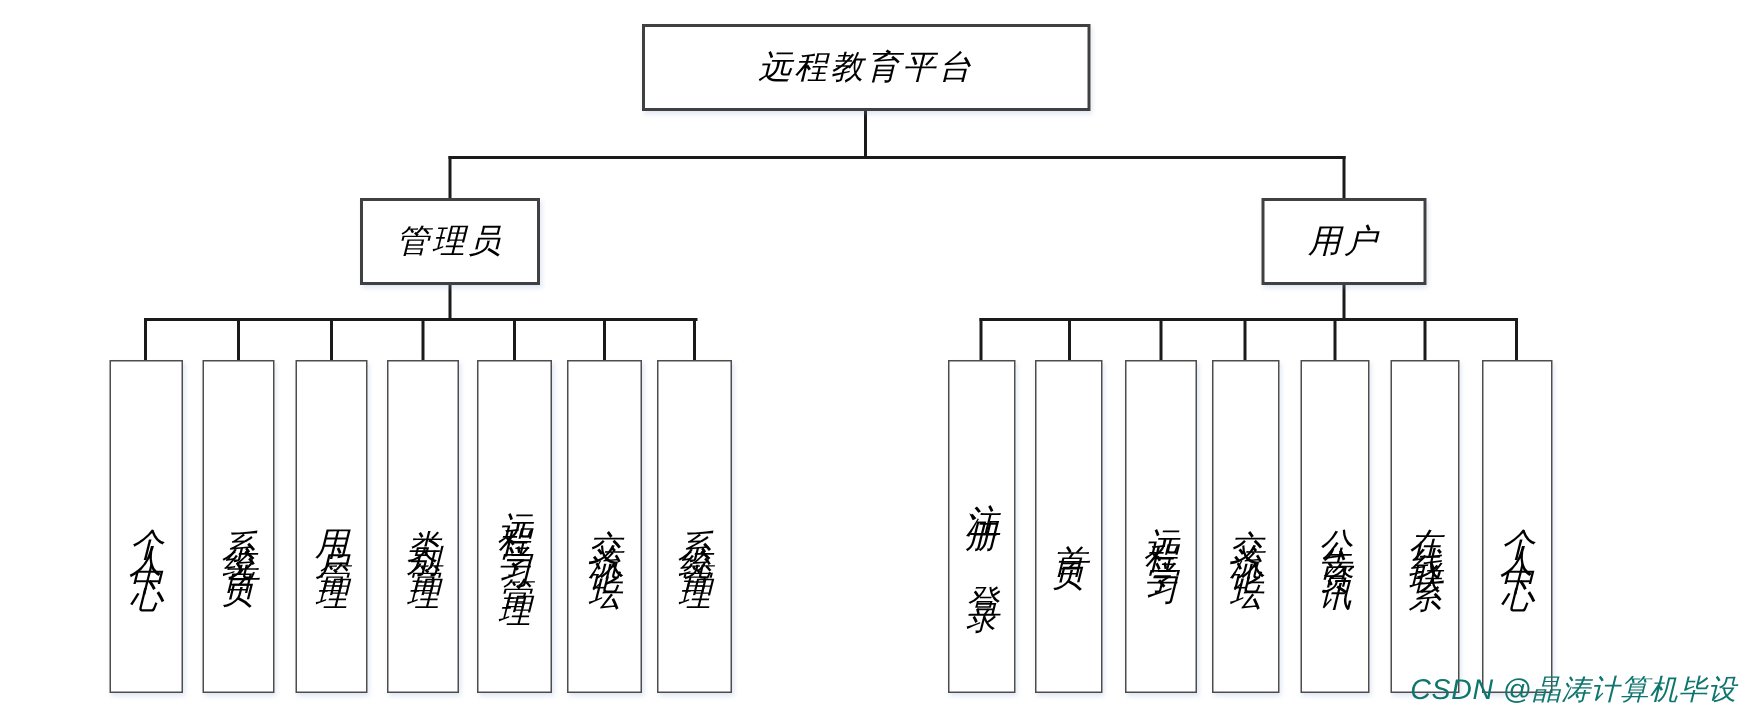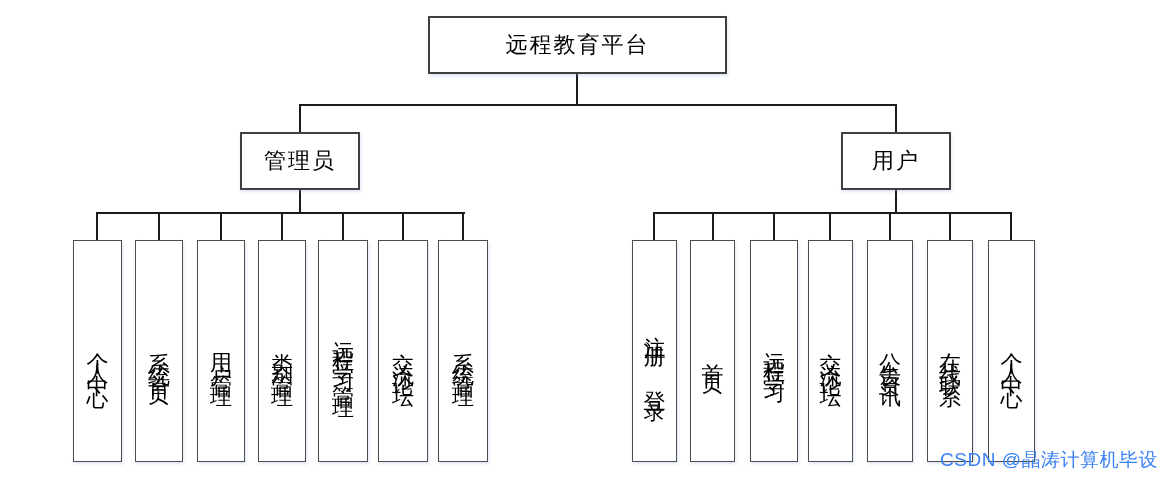--- a/index.html
+++ b/index.html
@@ -3,20 +3,21 @@
 <meta charset="utf-8">
 <style>
   html,body{margin:0;padding:0;background:#ffffff;}
   #stage{
     position:relative;
     width:1162px;height:478px;
     background:#ffffff;
     overflow:hidden;
     font-family:"Liberation Serif", serif;
     color:#000000;
+    font-style:italic;
   }
   
   .ln{position:absolute;background:#1a1a1a;}
   
   .box{
     position:absolute;
     background:#ffffff;
     border:2px solid #404040;
     box-sizing:border-box;
     display:flex;align-items:center;justify-content:center;
@@ -37,21 +38,21 @@
     line-height:1;
     letter-spacing:11px;
     margin-bottom:-11px; 
     white-space:nowrap;
   }
   .watermark{
     position:absolute;
     top:447px;right:4px;
     font-family:"Liberation Sans", sans-serif;
     font-size:19px;
-    color:#3b82f6;
+    color:#0f766e;
     letter-spacing:0.5px;
   }
 </style>
 </head>
 <body>
 
 <div id="stage">
 
   <div class="ln" style="left:576px;top:74px;width:2px;height:31px"></div>
 

